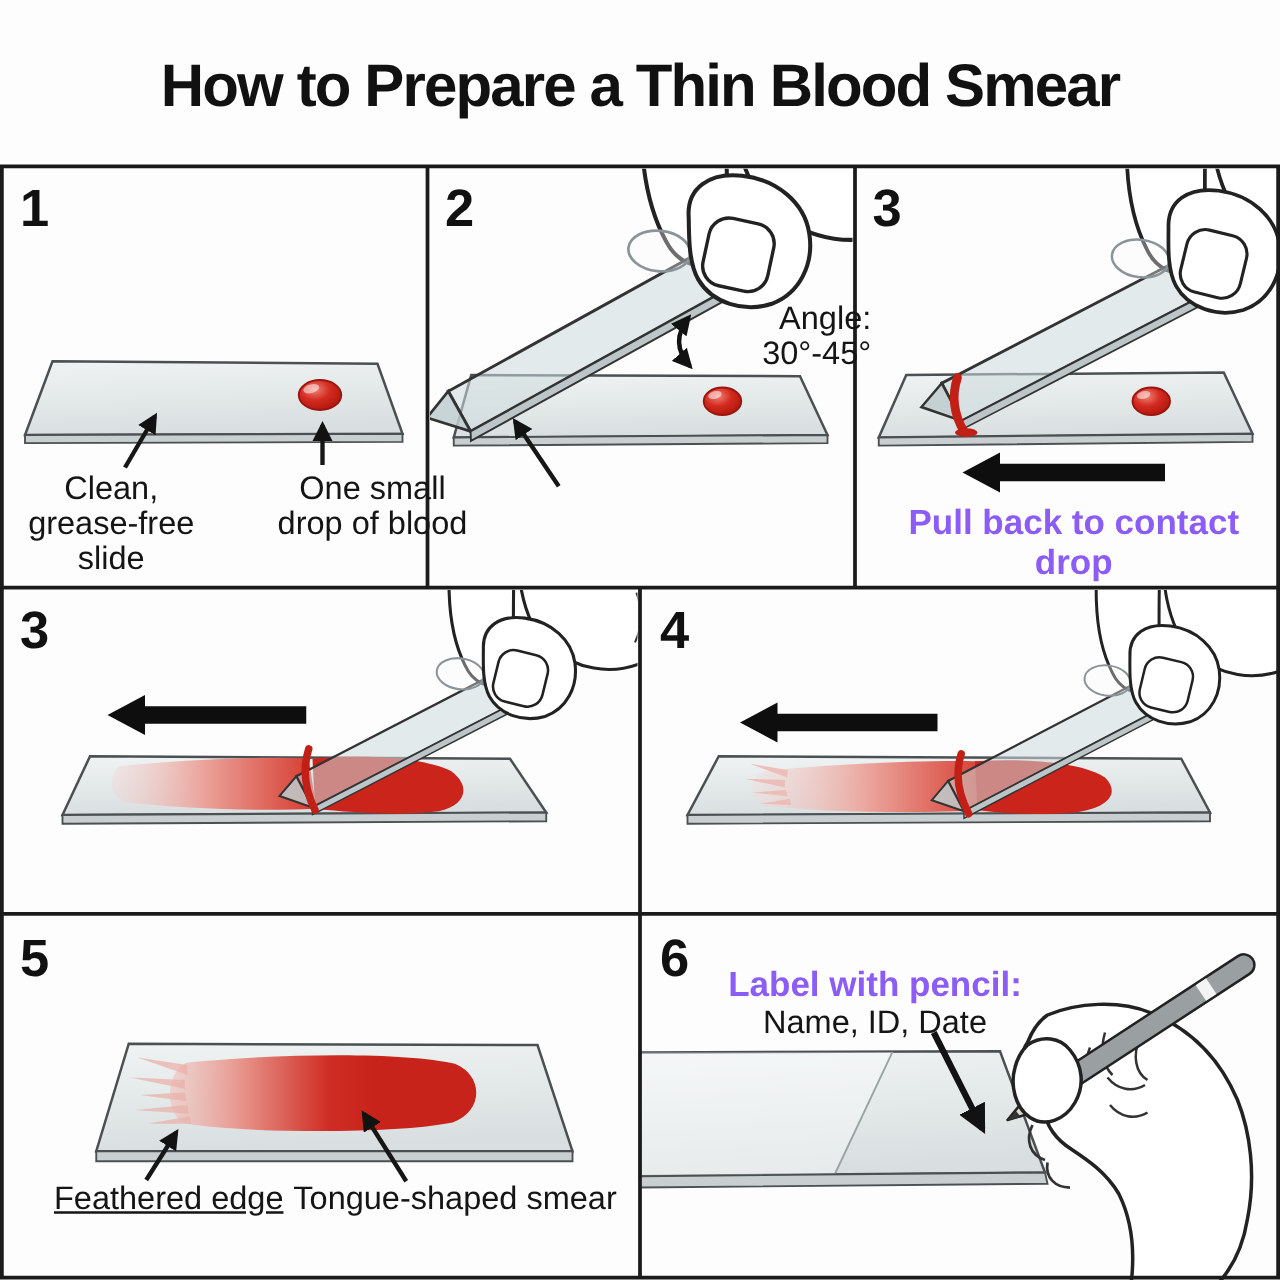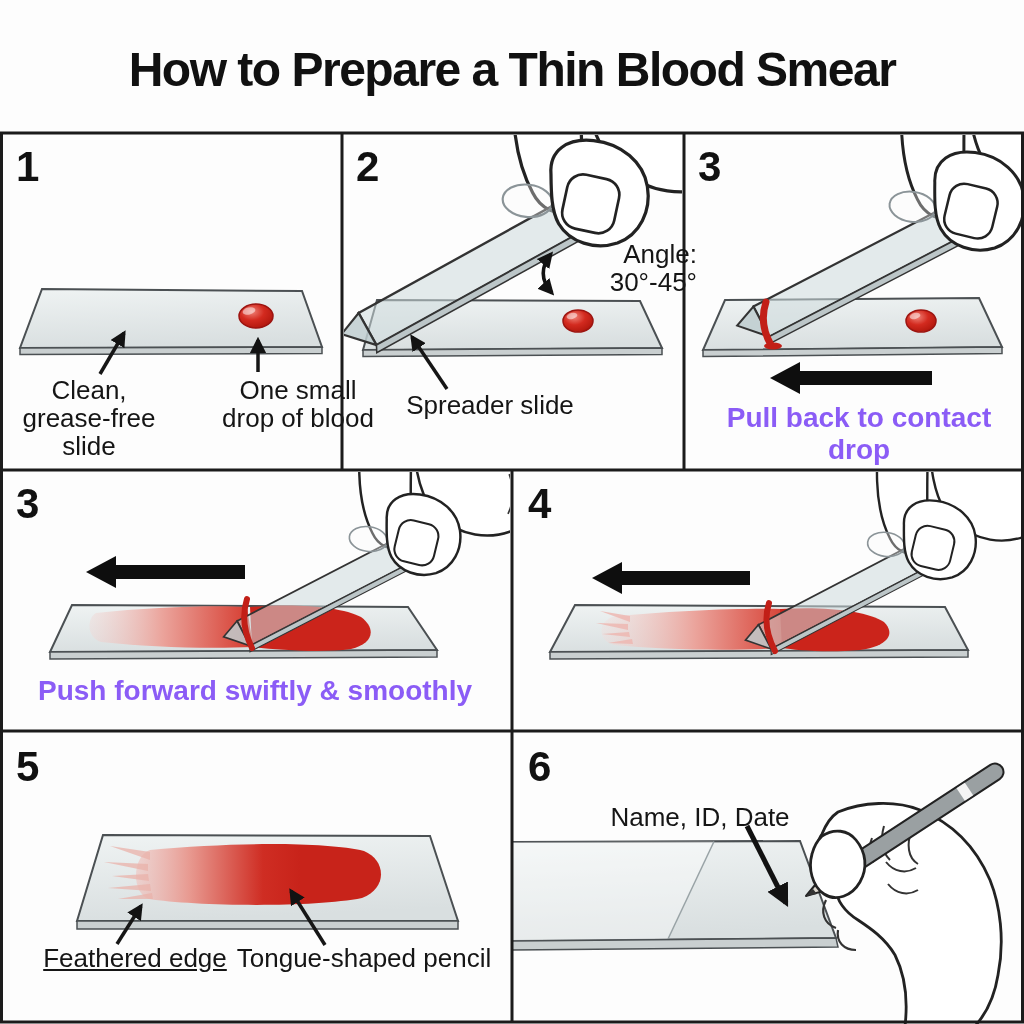--- a/index.html
+++ b/index.html
@@ -190,23 +190,22 @@
 <div class="abs panel-number" style="left:528px;top:746px;">6</div>
 
 <div class="abs lbl" style="left:9px;top:376px;width:160px;">Clean,
 grease-free
 slide</div>
 <div class="abs lbl" style="left:177px;top:376px;width:160px;margin-left:41px;">One small
 drop of blood</div>
 
 <div class="abs lbl left" style="left:577px;top:240px;width:120px;">Angle:
 30°-45°</div>
-<div class="abs lbl" style="left:390px;top:391px;width:200px;">Spreader slide</div>
 
 <div class="abs cap" style="left:704px;top:402px;width:310px;">Pull back to contact drop</div>
-<div class="abs cap" style="left:35px;top:675px;width:440px;">Push forward swiftly &amp; smoothly</div>
 
 <div class="abs lbl" style="left:35px;top:944px;width:200px;text-decoration:underline;">Feathered edge</div>
-<div class="abs lbl" style="left:234px;top:944px;width:260px;">Tongue-shaped pencil</div>
-
+<div class="abs lbl" style="left:234px;top:944px;width:260px;">Tongue-shaped smear</div>
+
+<div class="abs cap" style="left:560px;top:772px;width:280px;">Label with pencil:</div>
 <div class="abs lbl" style="left:560px;top:803px;width:280px;">Name, ID, Date</div>
 
 </div>
 
 </body></html>

